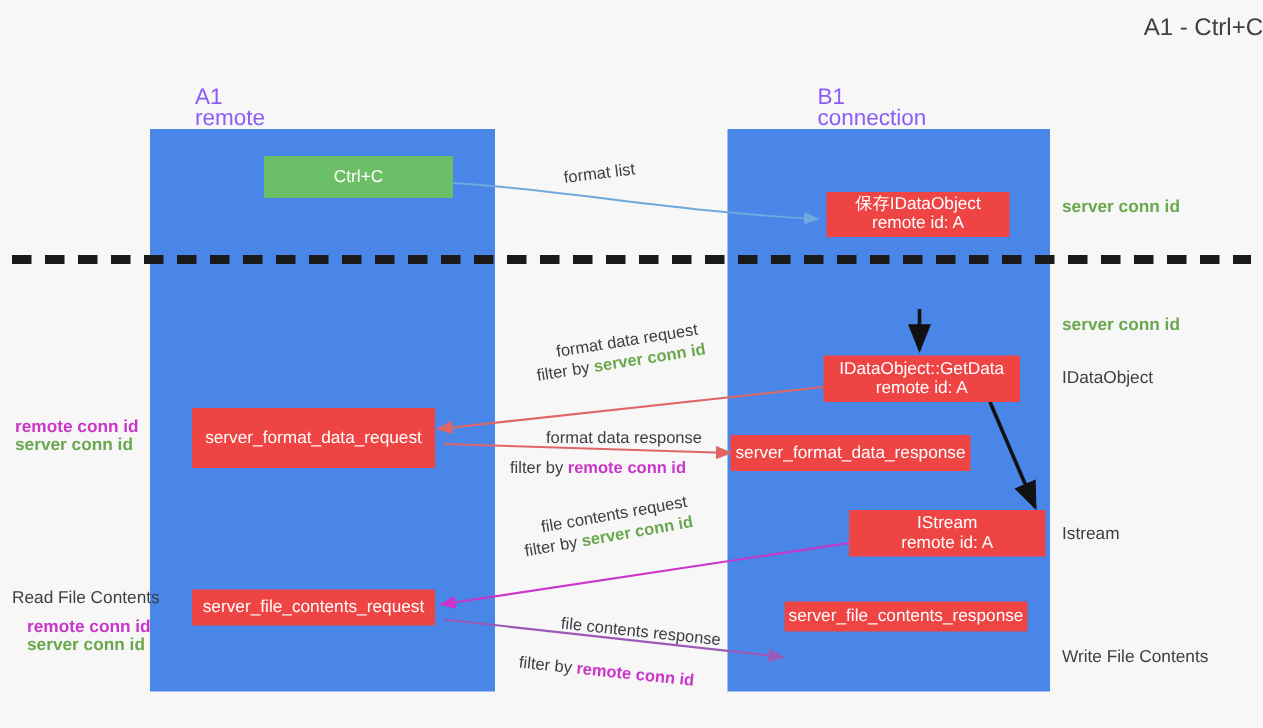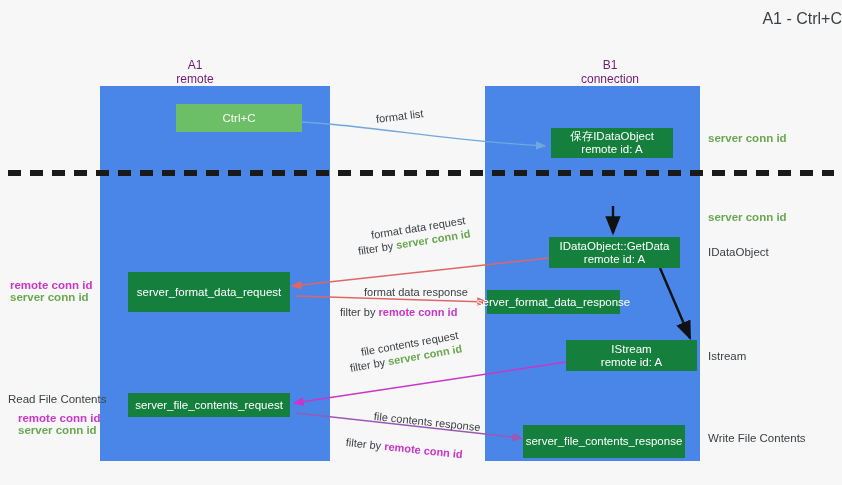--- a/index.html
+++ b/index.html
@@ -12,35 +12,35 @@
   #stage{position:relative;width:842px;height:485px;}
 
   .svg-layer{position:absolute;left:0;top:0;width:842px;height:485px;pointer-events:none;}
 
   .title{
     position:absolute;left:0;top:8px;width:842px;
     text-align:right;font-size:16px;color:#3c4043;line-height:21px;
   }
 
   .col-head{
-    position:absolute;text-align:center;font-size:12px;color:#701a75;line-height:14px;
+    position:absolute;font-size:15px;color:#8b5cf6;line-height:14px;
   }
   .col-head .l2{display:block;}
 
   .lane{
     position:absolute;background:#4a86e8;
   }
 
   .node{
     position:absolute;box-sizing:border-box;
     display:flex;flex-direction:column;align-items:center;justify-content:center;
     color:#ffffff;font-size:11.5px;line-height:13px;text-align:center;
   }
   .node.green{background:#6aa84f;background:#6dbf67;}
-  .node.orange{background:#15803d;}
+  .node.orange{background:#ef4444;}
   .node .l2{display:block;}
 
   .lbl{
     position:absolute;font-size:11px;color:#3c4043;line-height:14px;white-space:nowrap;
   }
   .lbl.mixed .g{color:#6aa84f;font-weight:bold;}
   .lbl.mixed .m{color:#c936c9;font-weight:bold;}
   .lbl.rot-a{transform:rotate(-9deg);transform-origin:left center;}
   .lbl.rot-b{transform:rotate(-10deg);transform-origin:left center;}
   .lbl.rot-c{transform:rotate(-7deg);transform-origin:left center;}
@@ -120,29 +120,29 @@
 
   <div class="node orange" style="left:566px;top:340px;width:131px;height:31px;">
     <span>IStream</span>
     <span class="l2">remote id: A</span>
   </div>
 
   <div class="node orange" style="left:128px;top:272px;width:162px;height:40px;">
     <span>server_format_data_request</span>
   </div>
 
-  <div class="node orange" style="left:487px;top:290px;width:133px;height:24px;">
+  <div class="node orange" style="left:487px;top:290px;width:160px;height:24px;">
     <span>server_format_data_response</span>
   </div>
 
   <div class="node orange" style="left:128px;top:393px;width:162px;height:24px;">
     <span>server_file_contents_request</span>
   </div>
 
-  <div class="node orange" style="left:523px;top:425px;width:162px;height:33px;">
+  <div class="node orange" style="left:523px;top:401px;width:162px;height:20px;">
     <span>server_file_contents_response</span>
   </div>
 
   <div class="lbl rot-c" style="left:376px;top:112px;">format list</div>
 
   <div class="lbl rot-a" style="left:371px;top:228px;">format data request</div>
   <div class="lbl mixed rot-a" style="left:358px;top:244px;">
     <span>filter by </span><span class="g">server conn id</span>
   </div>
 

